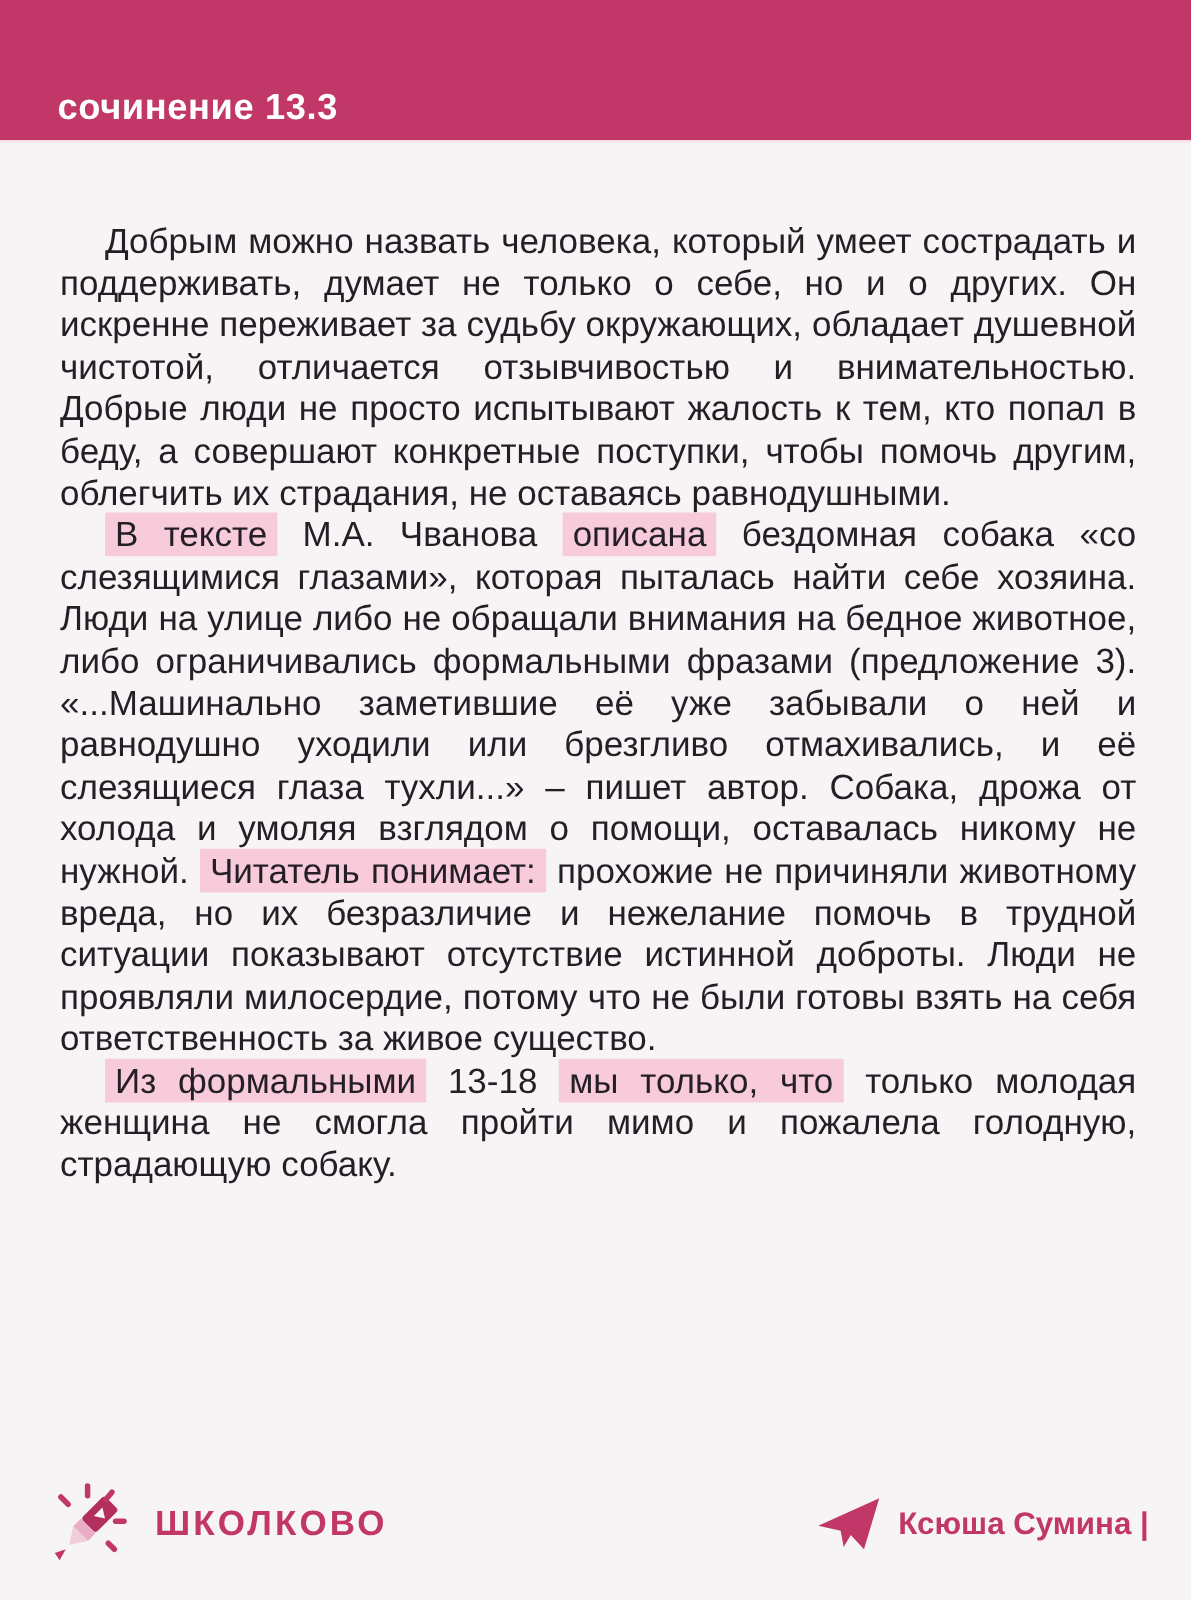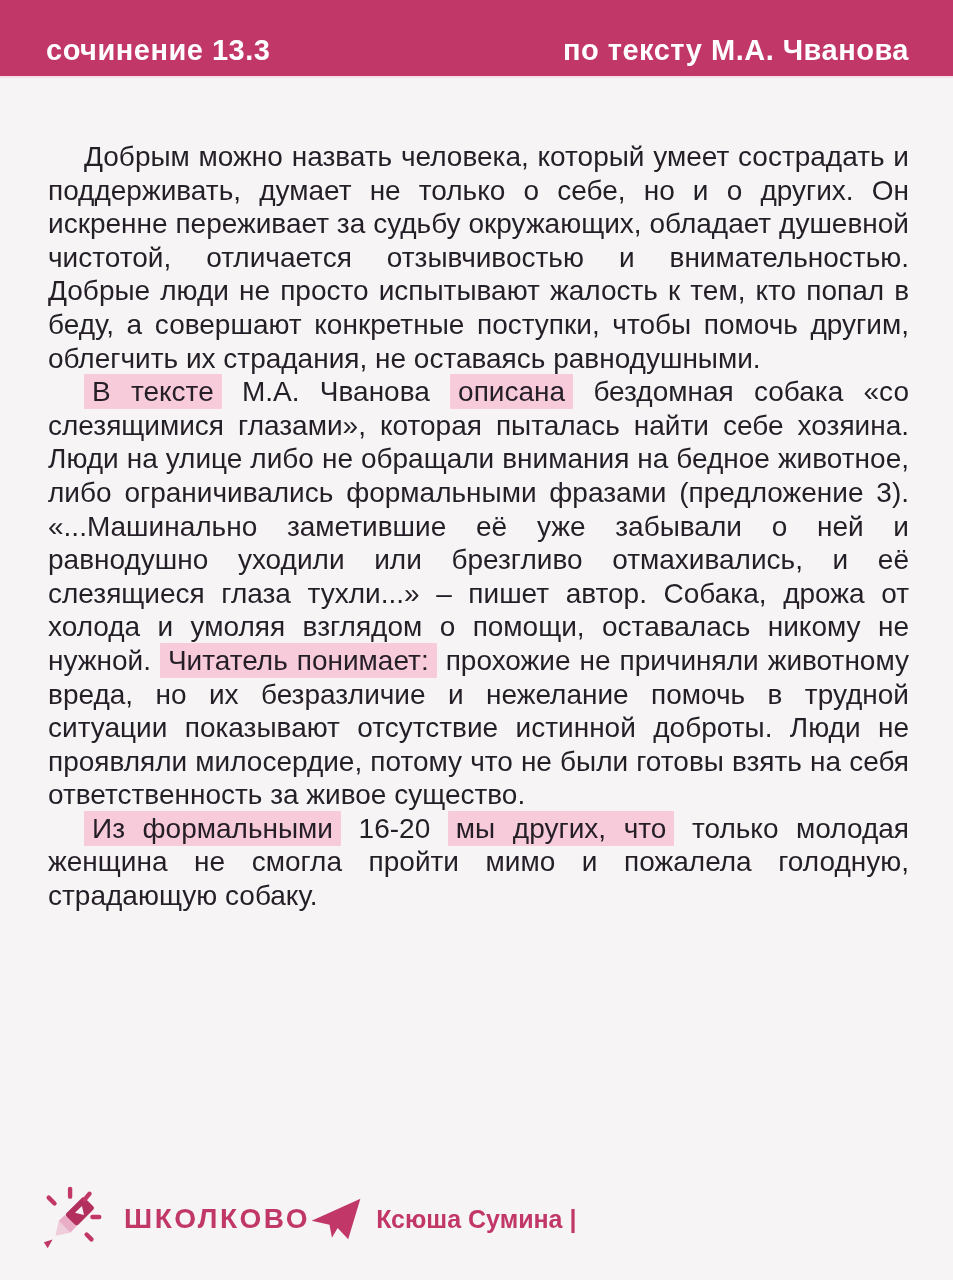--- a/index.html
+++ b/index.html
@@ -20,24 +20,24 @@
     font-family:"Liberation Sans", sans-serif;
     overflow:hidden;
   }
   .page{
     position:relative;
     width:953px;height:1280px;
     background:var(--page-bg);
   }
   
   .header{
-    height:76px;
+    height:112px;
     background:var(--accent);
     display:flex;
-    justify-content:space-between;
+    justify-content:flex-start;
     align-items:flex-end;
     padding:0 44px 9px 46px;
     color:var(--header-text);
     font-size:29px;
     font-weight:700;
     letter-spacing:.5px;
     box-shadow:0 2px 0 #f6e0e8;
   }
   
   .essay{
@@ -56,23 +56,23 @@
     padding:2px 8px;
     border-radius:1px;
     box-decoration-break:clone;
     -webkit-box-decoration-break:clone;
   }
   
   .footer{
     position:absolute;
     left:0;right:0;bottom:26px;
     display:flex;
-    justify-content:flex-start;
+    justify-content:space-between;
     align-items:center;
-    padding:0 24px 0 38px;
+    padding:0 34px 0 38px;
   }
   .brand{
     display:flex;
     align-items:center;
   }
   .brand-name{
     margin-left:16px;
     color:var(--accent);
     font-size:28px;
     font-weight:600;
@@ -91,27 +91,26 @@
   }
   .icon{display:inline-block;line-height:0;}
 </style>
 </head>
 <body>
 
 <div class="page">
 
   <div class="header">
     <span>сочинение 13.3</span>
-    <span>по тексту М.А. Чванова</span>
   </div>
 
   <div class="essay">
       <p><span>Добрым можно назвать человека, который умеет сострадать и поддерживать, думает не только о себе, но и о других. Он искренне переживает за судьбу окружающих, обладает душевной чистотой,  отличается отзывчивостью и внимательностью. Добрые люди не просто испытывают жалость к тем, кто попал в беду, а совершают конкретные поступки, чтобы помочь другим, облегчить их страдания, не оставаясь равнодушными.</span></p>
       <p><span class="hl">В тексте</span><span> М.А. Чванова </span><span class="hl">описана</span><span> бездомная собака «со слезящимися глазами», которая пыталась найти себе хозяина. Люди на улице либо не обращали внимания на бедное животное, либо ограничивались формальными фразами (предложение 3). «...Машинально заметившие её уже забывали о ней и равнодушно уходили или брезгливо отмахивались, и её слезящиеся глаза тухли...» – пишет автор. Собака, дрожа от холода и умоляя взглядом о помощи, оставалась никому не нужной. </span><span class="hl">Читатель понимает:</span><span> прохожие не причиняли животному вреда, но их безразличие и нежелание помочь в трудной ситуации показывают отсутствие истинной доброты. Люди не проявляли милосердие, потому что не были готовы взять на себя ответственность за живое существо.</span></p>
-      <p><span class="hl">Из формальными</span><span> 16-20 </span><span class="hl">мы других, что</span><span> только молодая женщина не смогла пройти мимо и пожалела голодную, страдающую собаку.</span></p>
+      <p><span class="hl">Из формальными</span><span> 13-18 </span><span class="hl">мы только, что</span><span> только молодая женщина не смогла пройти мимо и пожалела голодную, страдающую собаку.</span></p>
     </div>
 
   <div class="footer">
 
     <div class="brand">
       <span class="icon">
         <svg width="70" height="70" viewBox="0 0 72 72">
 
           <g transform="rotate(45 36 36)">
             <rect x="27" y="12" width="17" height="27" rx="3" fill="#b32f5e"></rect>

